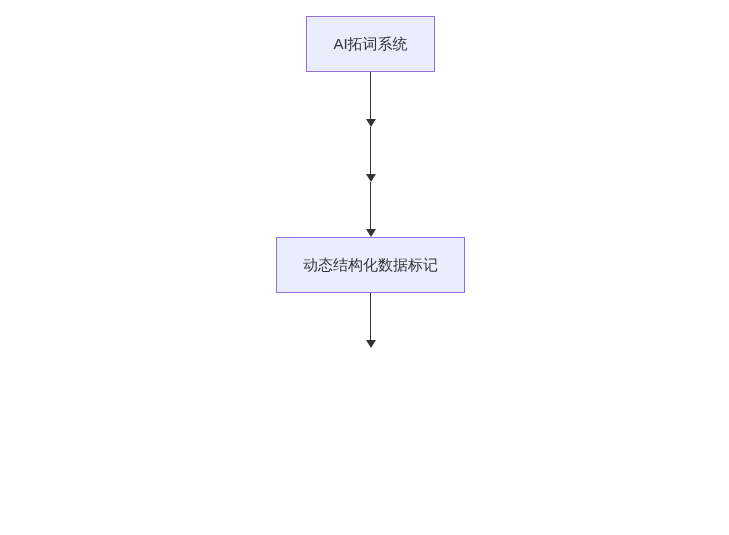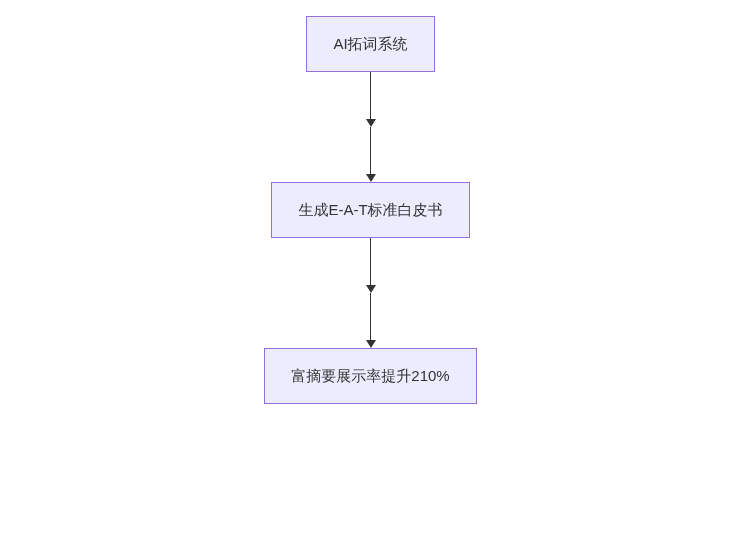--- a/index.html
+++ b/index.html
@@ -72,32 +72,29 @@
     <div class="edge-line"></div>
     <div class="edge-head"></div>
   </div>
 
 
   <div class="edge">
     <div class="edge-line"></div>
     <div class="edge-head"></div>
   </div>
 
+
+  <div class="edge">
+    <div class="edge-line"></div>
+    <div class="edge-head"></div>
+  </div>
+
   <div class="node">
-    <span>生成E-A-T标准白皮书</span>
+    <span>动态结构化数据标记</span>
   </div>
 
   <div class="edge">
     <div class="edge-line"></div>
     <div class="edge-head"></div>
   </div>
 
 
-  <div class="edge">
-    <div class="edge-line"></div>
-    <div class="edge-head"></div>
-  </div>
-
-  <div class="node">
-    <span>富摘要展示率提升210%</span>
-  </div>
-
 </div>
 
 </body></html>

